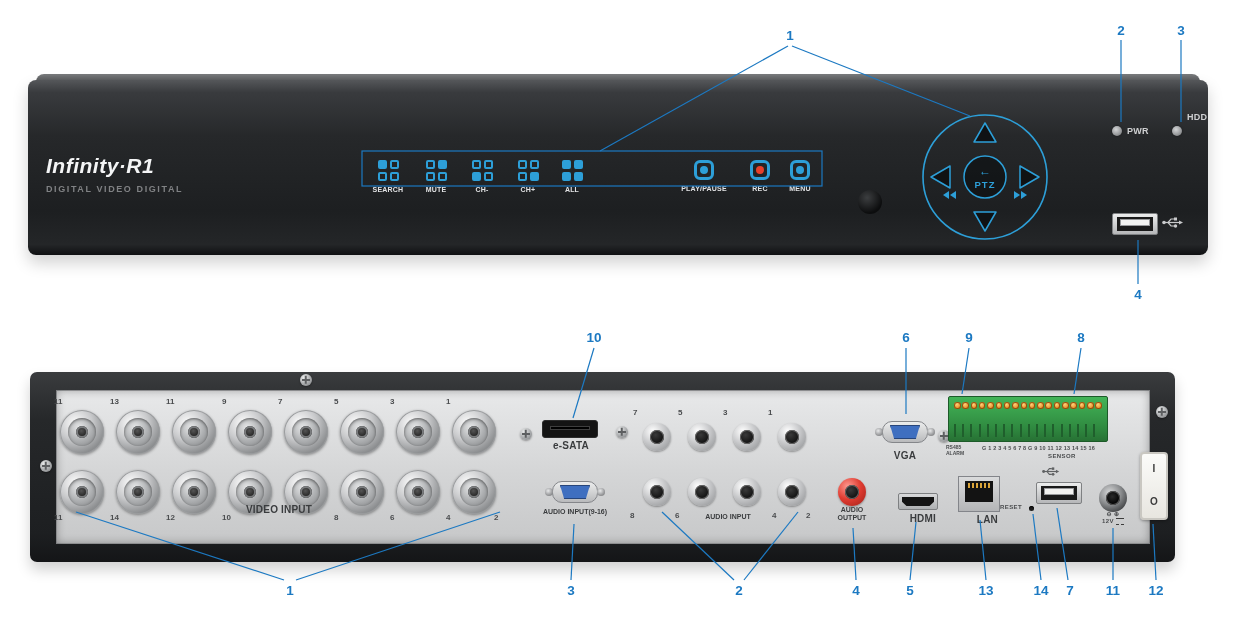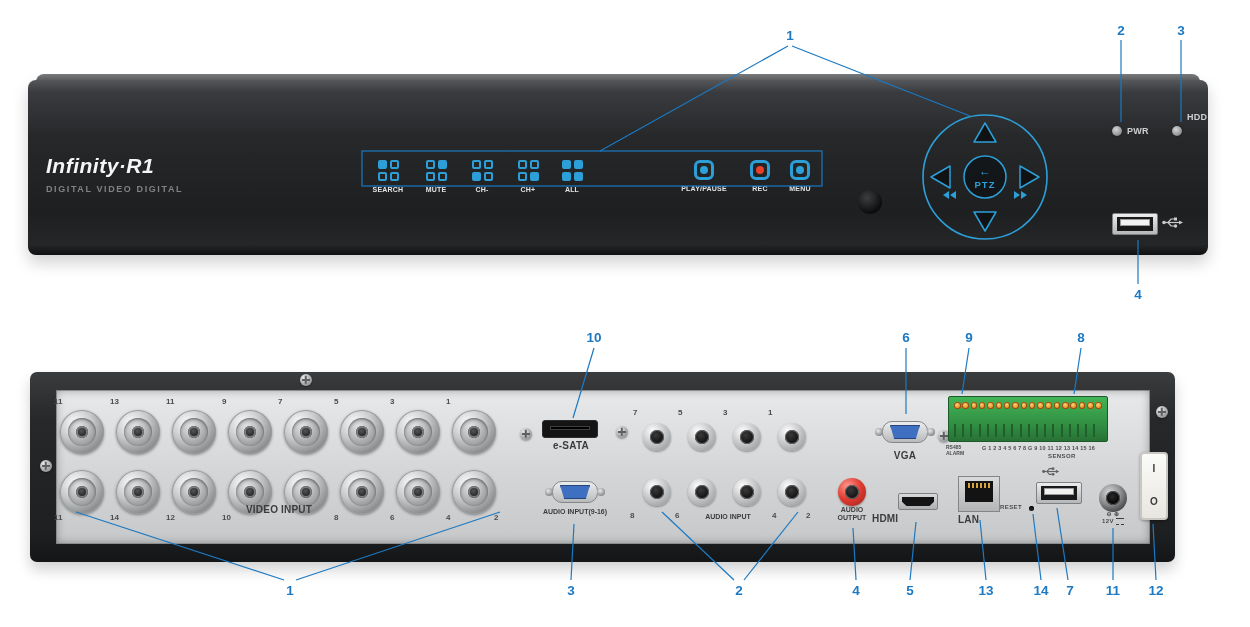--- a/index.html
+++ b/index.html
@@ -267,21 +267,21 @@
 
   <div class="a dsub" style="left:875px;top:420px">
     <span class="shell"></span>
       <span class="pinface"></span>
       <span class="sL"></span>
       <span class="sR"></span>
   </div>
   <div class="a rlbl" style="left:885px;top:450px;width:40px;text-align:center">VGA</div>
 
   <div class="a hdmi" style="left:898px;top:493px"></div>
-  <div class="a rlbl" style="left:872px;top:513px;width:38px;text-align:left">HDMI</div>
+  <div class="a rlbl" style="left:898px;top:513px;width:38px;text-align:right">HDMI</div>
 
   <div class="a tblock" style="left:948px;top:396px">
     <span class="tscrews">
         <i></i>
         <i></i>
         <i></i>
         <i></i>
         <i></i>
         <i></i>
         <i></i>
@@ -299,21 +299,21 @@
       </span>
     <span class="tslots"></span>
   </div>
   <div class="a t5" style="left:946px;top:444px;width:28px">RS485 ALARM</div>
   <div class="a t55" style="left:982px;top:445px">G 1 2 3 4 5 6 7 8 G 9 10 11 12 13 14 15 16</div>
   <div class="a t6" style="left:1048px;top:453px">SENSOR</div>
 
   <div class="a lan" style="left:958px;top:476px">
       <span class="lanpins"></span>
     </div>
-  <div class="a rlbl" style="left:958px;top:514px;width:40px;text-align:left">LAN</div>
+  <div class="a rlbl" style="left:958px;top:514px;width:40px;text-align:right">LAN</div>
 
   <div class="a t6" style="left:1000px;top:504px">RESET</div>
   <div class="a hole" style="left:1029px;top:506px"></div>
 
   <svg class="a" style="left:1042px;top:466px" width="18" height="11" viewBox="0 0 22 13">
     <g stroke="#5f6163" stroke-width="1.4" fill="none">
       <line x1="2" y1="6.5" x2="18" y2="6.5"></line>
         <path d="M6,6.5 L9,3 L12,3"></path>
         <path d="M6,6.5 L9,10 L12,10"></path>
     </g>

